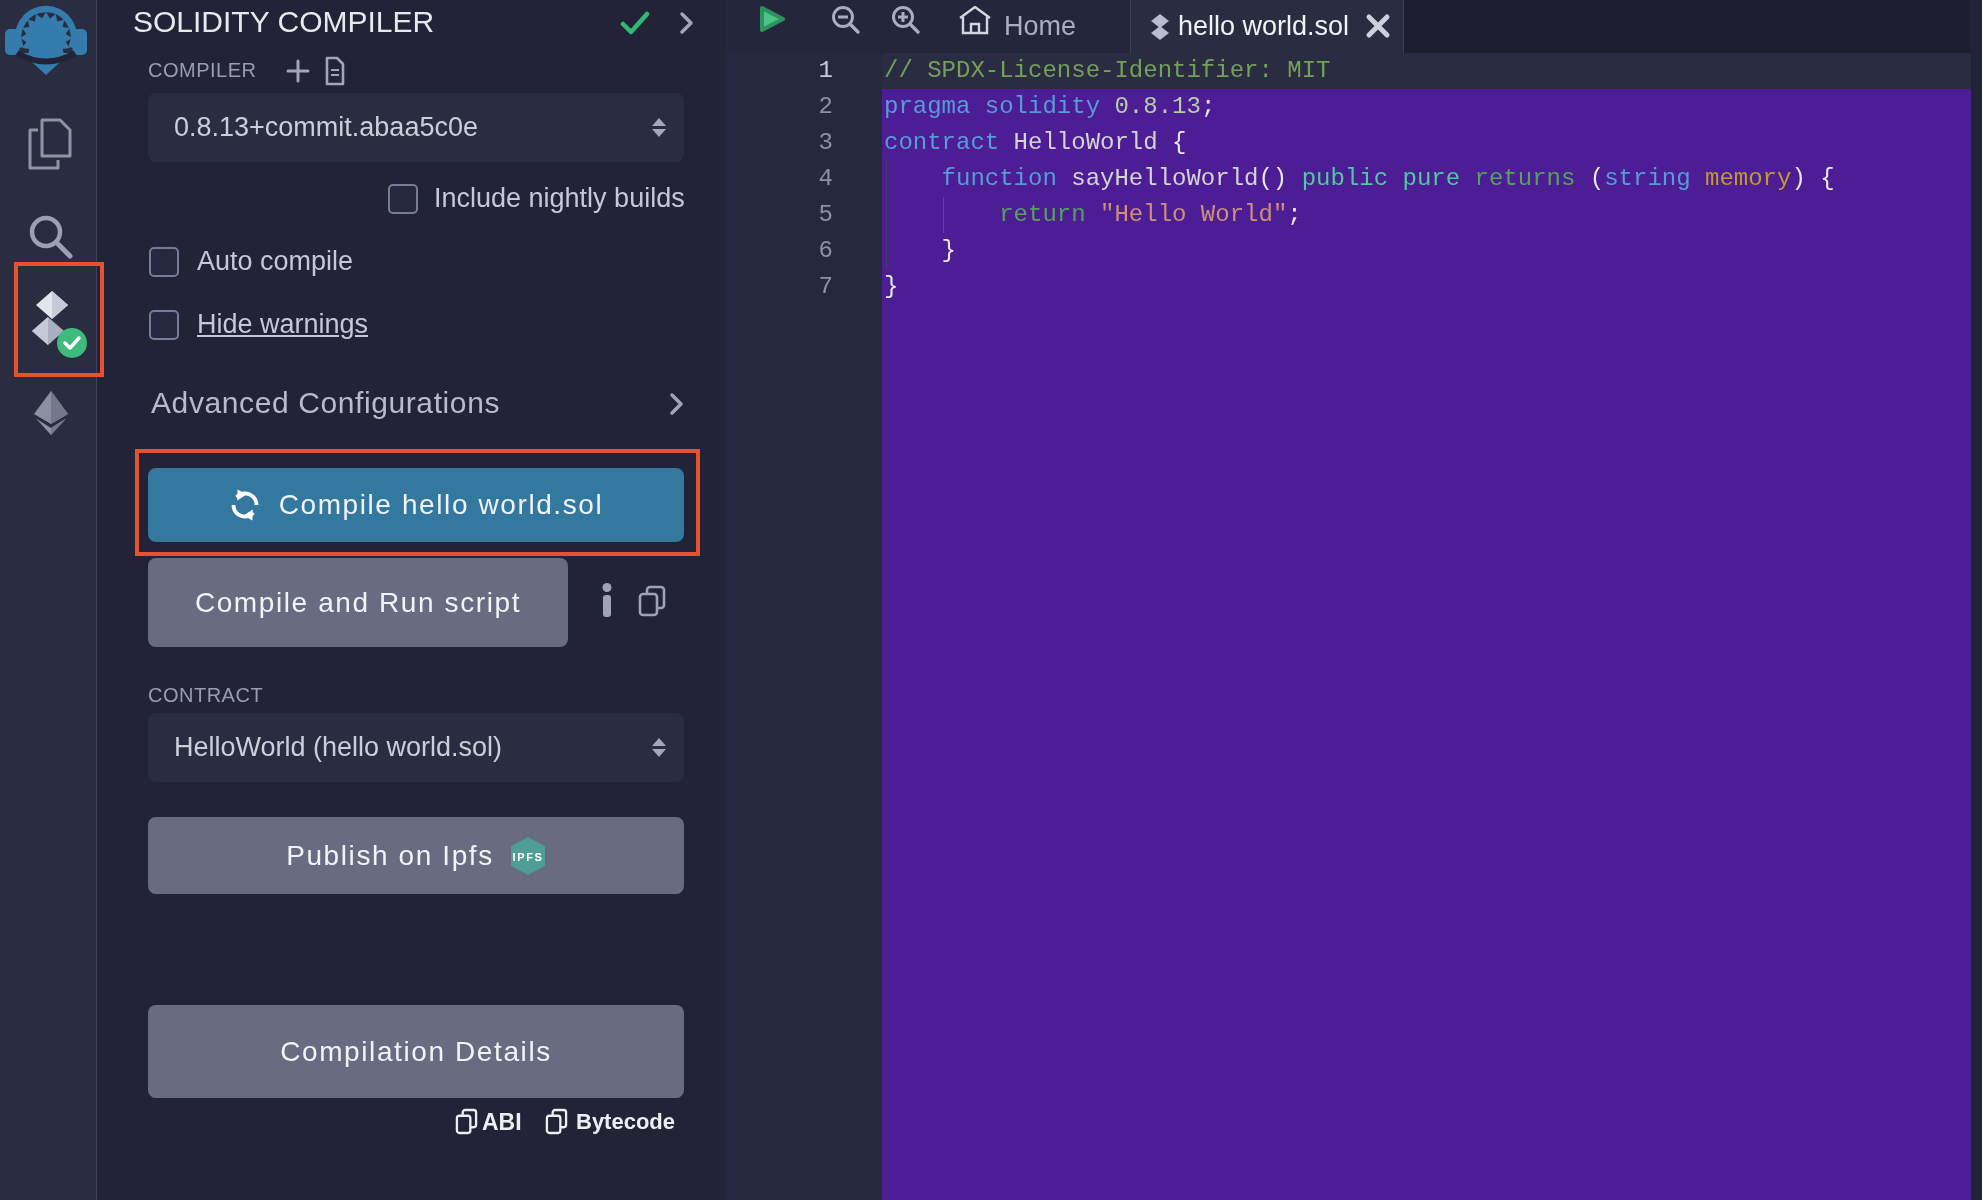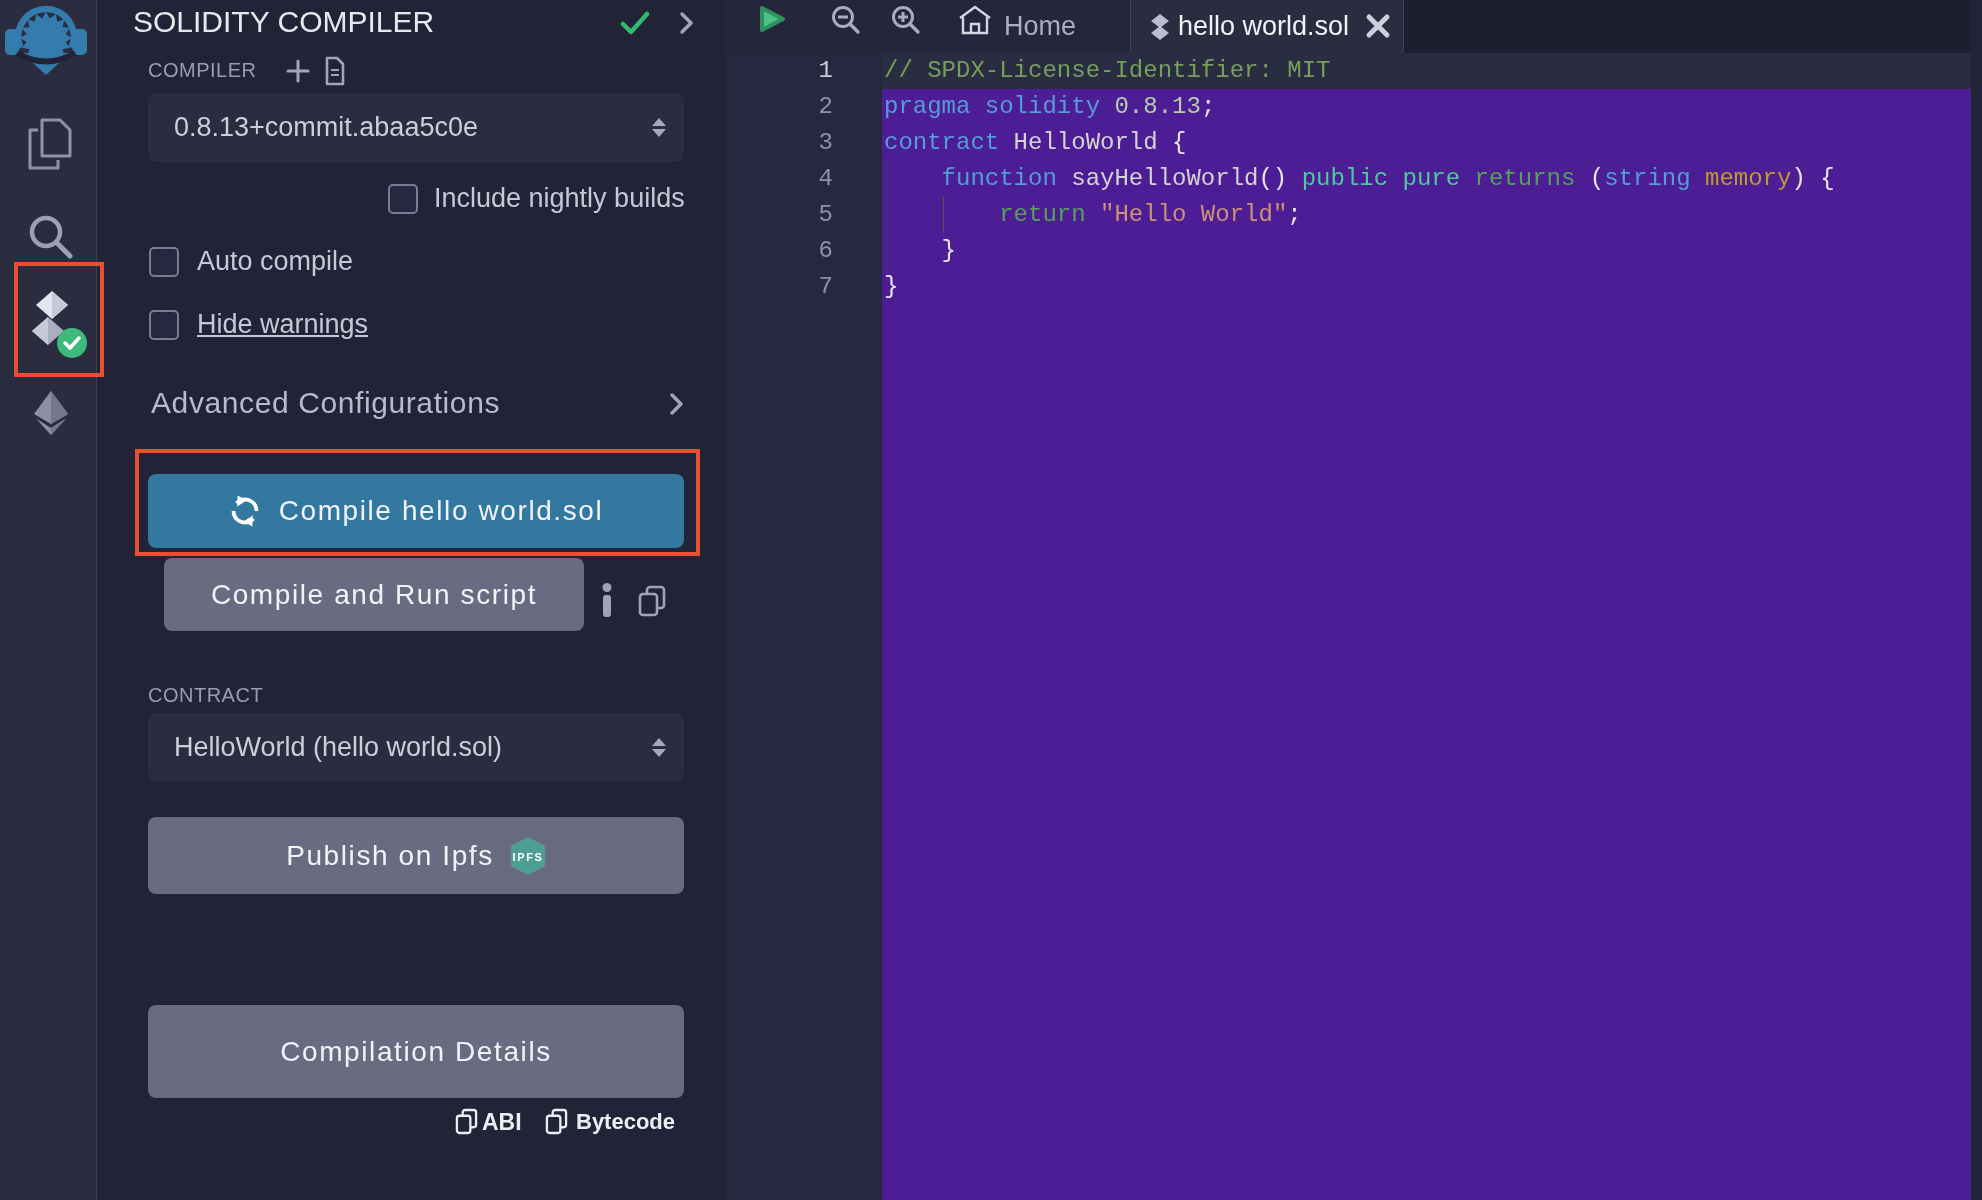--- a/index.html
+++ b/index.html
@@ -84,30 +84,30 @@
   <div class="abs cblabel" style="left:99px; top:246px;">Auto compile</div>
   <div class="abs cb" style="left:51px; top:310px;"></div>
   <div class="abs cblabel" style="left:99px; top:309px;text-decoration:underline;">Hide warnings</div>
 
   <div class="abs" style="left:53px; top:386px; color:#b9bbcb; font-size:30px; letter-spacing:0.6px;">Advanced Configurations</div>
   <svg class="abs" style="left:570px; top:392px;" width="18" height="24" viewBox="0 0 18 24">
     <path d="M4 3 L13 12 L4 21" stroke="#a2a3bd" stroke-width="3.5" fill="none" stroke-linecap="round" stroke-linejoin="round"></path>
   </svg>
 
   <div class="abs" style="left:37px; top:449px; width:565px; height:107px; border:4px solid #e8502f;"></div>
-  <div class="abs btn" style="left:50px; top:468px; width:536px; height:74px; background:#33789f;margin-top:6px;">
+  <div class="abs btn" style="left:50px; top:468px; width:536px; height:74px; background:#33789f;">
     <svg width="32" height="32" viewBox="0 0 32 32" style="margin-right:18px;">
       <path d="M27.5 16 A11.5 11.5 0 0 0 7.6 8.2" stroke="#fff" stroke-width="3.8" fill="none"></path>
       <path d="M4.5 16 A11.5 11.5 0 0 0 24.4 23.8" stroke="#fff" stroke-width="3.8" fill="none"></path>
       <polygon points="8.6,0.5 8.2,11.5 17.5,5.6" fill="#fff"></polygon>
       <polygon points="23.4,31.5 23.8,20.5 14.5,26.4" fill="#fff"></polygon>
     </svg>
     <span>Compile hello world.sol</span>
   </div>
-  <div class="abs btn gray" style="left:66px; top:558px; width:420px; height:73px;">Compile and Run script</div>
+  <div class="abs btn gray" style="left:50px; top:558px; width:420px; height:89px;">Compile and Run script</div>
   <svg class="abs" style="left:500px; top:583px;" width="18" height="34" viewBox="0 0 18 34">
     <circle cx="9" cy="4.5" r="4.5" fill="#9fa2b8"></circle>
     <rect x="5" y="12" width="8" height="22" rx="3" fill="#9fa2b8"></rect>
   </svg>
   <svg class="abs" style="left:540px; top:585px;" width="28" height="32" viewBox="0 0 28 32">
     <rect x="9" y="2" width="17" height="21" rx="3" stroke="#9fa2b8" stroke-width="2.6" fill="none"></rect>
     <rect x="2" y="9" width="17" height="21" rx="3" stroke="#9fa2b8" stroke-width="2.6" fill="#222336"></rect>
   </svg>
 
   <div class="abs label" style="left:50px; top:684px;">CONTRACT</div>

